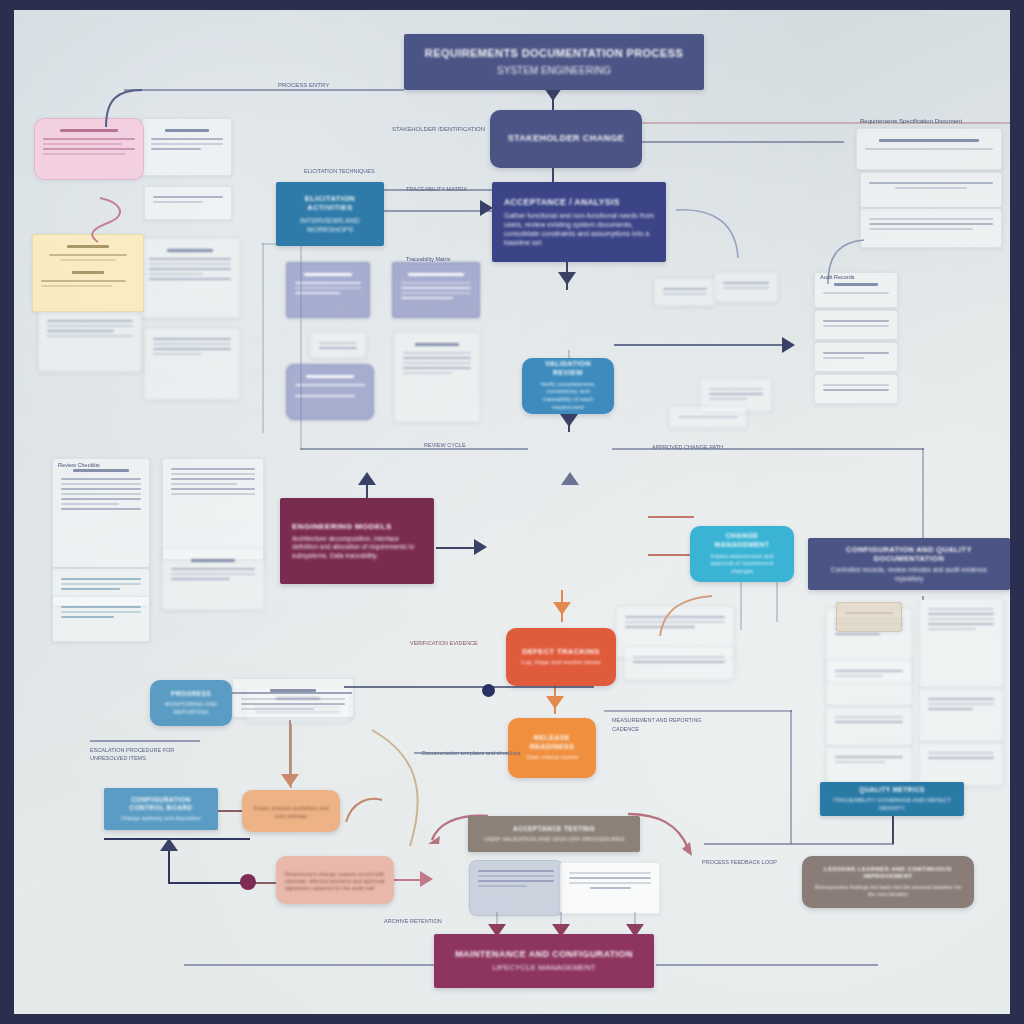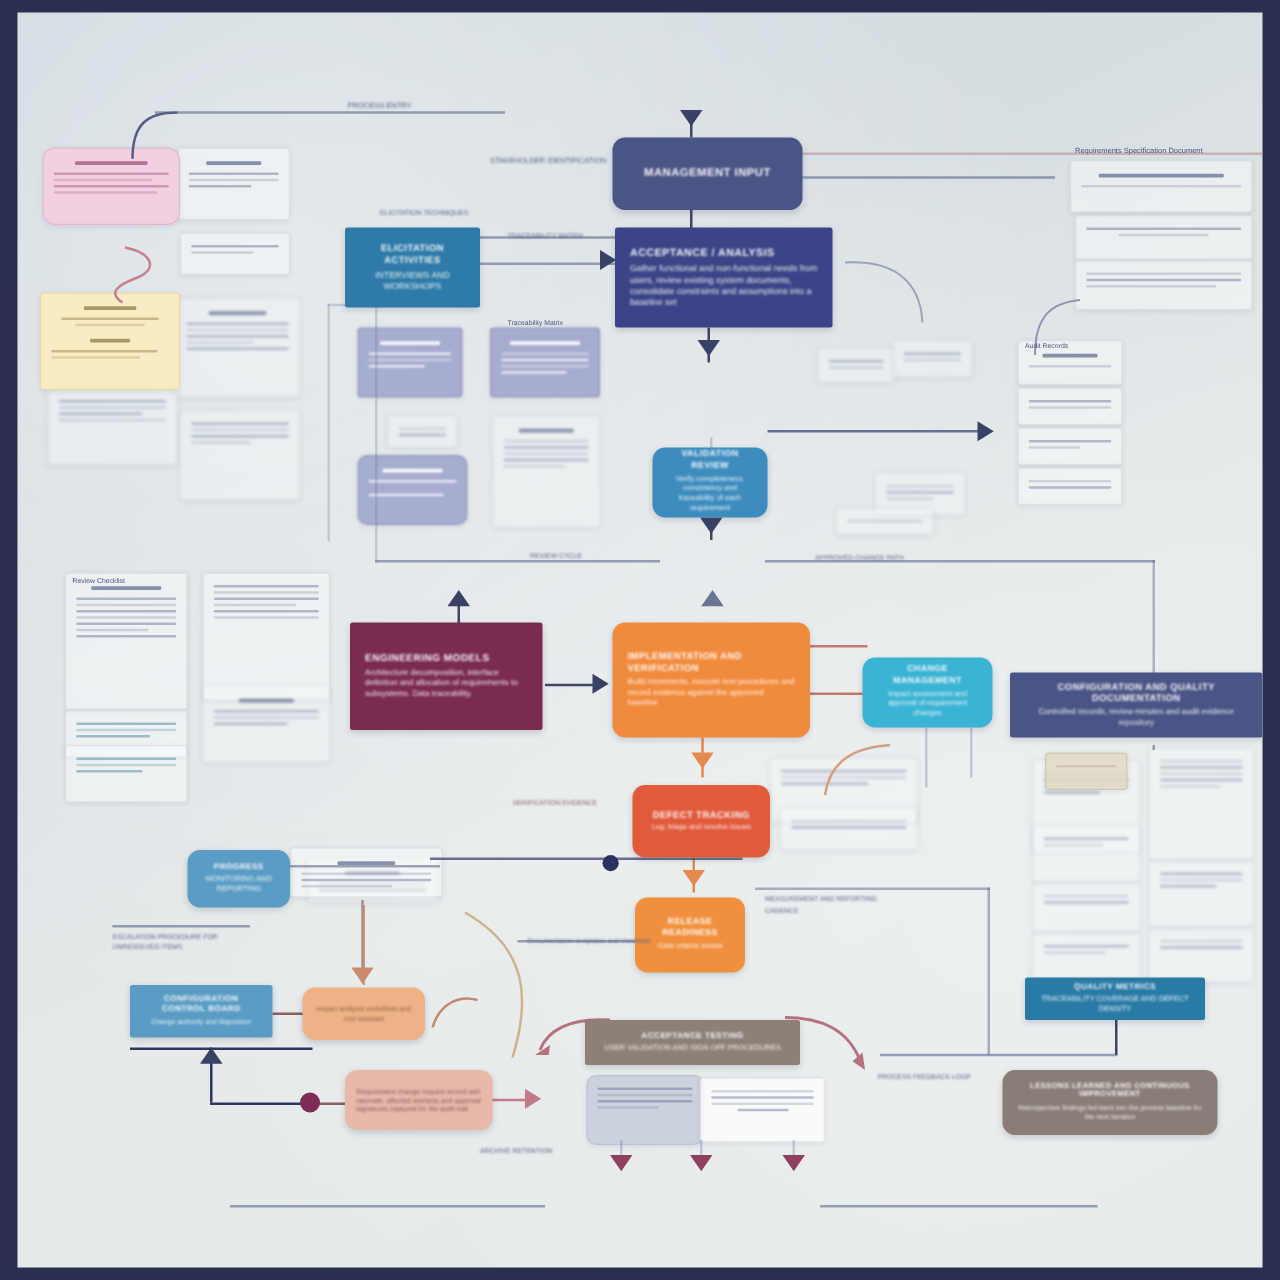--- a/index.html
+++ b/index.html
@@ -545,23 +545,27 @@
           <path d="M58 2 C30 4, 10 14, 6 42" stroke="#d2a07f" stroke-width="2" fill="none"></path>
         </svg>
     </div>
 
     <div class="curve" style="left:356px; top:718px;">
       <svg width="64" height="120" viewBox="0 0 64 120">
           <path d="M2 2 C44 26, 58 60, 40 118" stroke="#cdb38f" stroke-width="2" fill="none"></path>
         </svg>
     </div>
 
+    <div class="node sq" style="left:390px; top:24px; width:300px; height:56px; background:#4b5585;">
+      <div class="ttl" style="font-size:11px;">REQUIREMENTS DOCUMENTATION PROCESS</div>
+      <div class="sub" style="font-size:10px;">SYSTEM ENGINEERING</div>
+    </div>
 
     <div class="node rounded" style="left:476px; top:100px; width:152px; height:58px; background:#4a5485;">
-      <div class="ttl" style="font-size:9px;">MANAGEMENT INPUT</div>
+      <div class="ttl" style="font-size:9px;">STAKEHOLDER CHANGE</div>
     </div>
 
     <div class="node sq" style="left:262px; top:172px; width:108px; height:64px; background:#2e7aa8;">
       <div class="ttl" style="font-size:7.5px;">ELICITATION ACTIVITIES</div>
       <div class="sub" style="font-size:7px;">INTERVIEWS AND WORKSHOPS</div>
     </div>
 
     <div class="node sq" style="left:478px; top:172px; width:174px; height:80px; background:#3b4486; align-items:flex-start; text-align:left; padding:8px 12px;">
       <div class="ttl" style="font-size:8.5px;">ACCEPTANCE / ANALYSIS</div>
       <div class="sub" style="font-size:7px;">Gather functional and non-functional needs from users, review existing system documents, consolidate constraints and assumptions into a baseline set</div>
@@ -572,24 +576,20 @@
       <div class="ttl" style="font-size:7px;">VALIDATION REVIEW</div>
       <div class="sub" style="font-size:6px;">Verify completeness, consistency and traceability of each requirement</div>
     </div>
 
 
     <div class="node sq" style="left:266px; top:488px; width:154px; height:86px; background:#7a2c50; align-items:flex-start; text-align:left; padding:24px 12px;">
       <div class="ttl" style="font-size:8px;">ENGINEERING MODELS</div>
       <div class="sub" style="font-size:6.5px;">Architecture decomposition, interface definition and allocation of requirements to subsystems. Data traceability.</div>
     </div>
 
-    <div class="node rounded" style="left:476px; top:488px; width:158px; height:92px; background:#f08a3c; align-items:flex-start; text-align:left; padding:10px 12px;">
-      <div class="ttl" style="font-size:7.5px;">IMPLEMENTATION AND VERIFICATION</div>
-      <div class="sub" style="font-size:6.5px;">Build increments, execute test procedures and record evidence against the approved baseline</div>
-    </div>
 
     <div class="node rounded" style="left:676px; top:516px; width:104px; height:56px; background:#3bb3d4;">
       <div class="ttl" style="font-size:7px;">CHANGE MANAGEMENT</div>
       <div class="sub" style="font-size:6px;">Impact assessment and approval of requirement changes</div>
     </div>
 
     <div class="node sq" style="left:794px; top:528px; width:202px; height:52px; background:#4b5585;">
       <div class="ttl" style="font-size:7.5px;">CONFIGURATION AND QUALITY DOCUMENTATION</div>
       <div class="sub" style="font-size:6.5px;">Controlled records, review minutes and audit evidence repository</div>
     </div>
@@ -630,20 +630,24 @@
     <div class="node sq" style="left:454px; top:806px; width:172px; height:36px; background:#8c8077;">
       <div class="ttl" style="font-size:6.5px;">ACCEPTANCE TESTING</div>
       <div class="sub" style="font-size:6px;">USER VALIDATION AND SIGN OFF PROCEDURES</div>
     </div>
 
     <div class="node rounded" style="left:788px; top:846px; width:172px; height:52px; background:#8a7d78; padding:7px 10px;">
       <div class="ttl" style="font-size:6px;">LESSONS LEARNED AND CONTINUOUS IMPROVEMENT</div>
       <div class="sub" style="font-size:5.5px;">Retrospective findings fed back into the process baseline for the next iteration</div>
     </div>
 
+    <div class="node sq" style="left:420px; top:924px; width:220px; height:54px; background:#8d3560;">
+      <div class="ttl" style="font-size:9px;">MAINTENANCE AND CONFIGURATION</div>
+      <div class="sub" style="font-size:8px;">LIFECYCLE MANAGEMENT</div>
+    </div>
 
     <div style="position:absolute; left:264px; top:72px; font-size:6px; color:#5a6488; filter:blur(.7px); z-index:7;">PROCESS ENTRY</div>
     <div style="position:absolute; left:378px; top:116px; font-size:6px; color:#5a6488; filter:blur(.7px); z-index:7;">STAKEHOLDER IDENTIFICATION</div>
     <div style="position:absolute; left:290px; top:158px; font-size:5.5px; color:#5a6488; filter:blur(.7px); z-index:7;">ELICITATION TECHNIQUES</div>
     <div style="position:absolute; left:392px; top:176px; font-size:5.5px; color:#5a6488; filter:blur(.7px); z-index:7;">TRACEABILITY MATRIX</div>
     <div style="position:absolute; left:410px; top:432px; font-size:5.5px; color:#5a6488; filter:blur(.7px); z-index:7;">REVIEW CYCLE</div>
     <div style="position:absolute; left:638px; top:434px; font-size:5.5px; color:#5a6488; filter:blur(.7px); z-index:7;">APPROVED CHANGE PATH</div>
     <div style="position:absolute; left:76px; top:736px; width:120px; font-size:5.5px; line-height:1.5; color:#5a6488; filter:blur(.7px); z-index:7;">ESCALATION PROCEDURE FOR UNRESOLVED ITEMS</div>
     <div style="position:absolute; left:396px; top:630px; font-size:5.5px; color:#8d5a5a; filter:blur(.7px); z-index:7;">VERIFICATION EVIDENCE</div>
     <div style="position:absolute; left:598px; top:706px; width:110px; font-size:5.5px; line-height:1.6; color:#5a6488; filter:blur(.7px); z-index:7;">MEASUREMENT AND REPORTING CADENCE</div>

